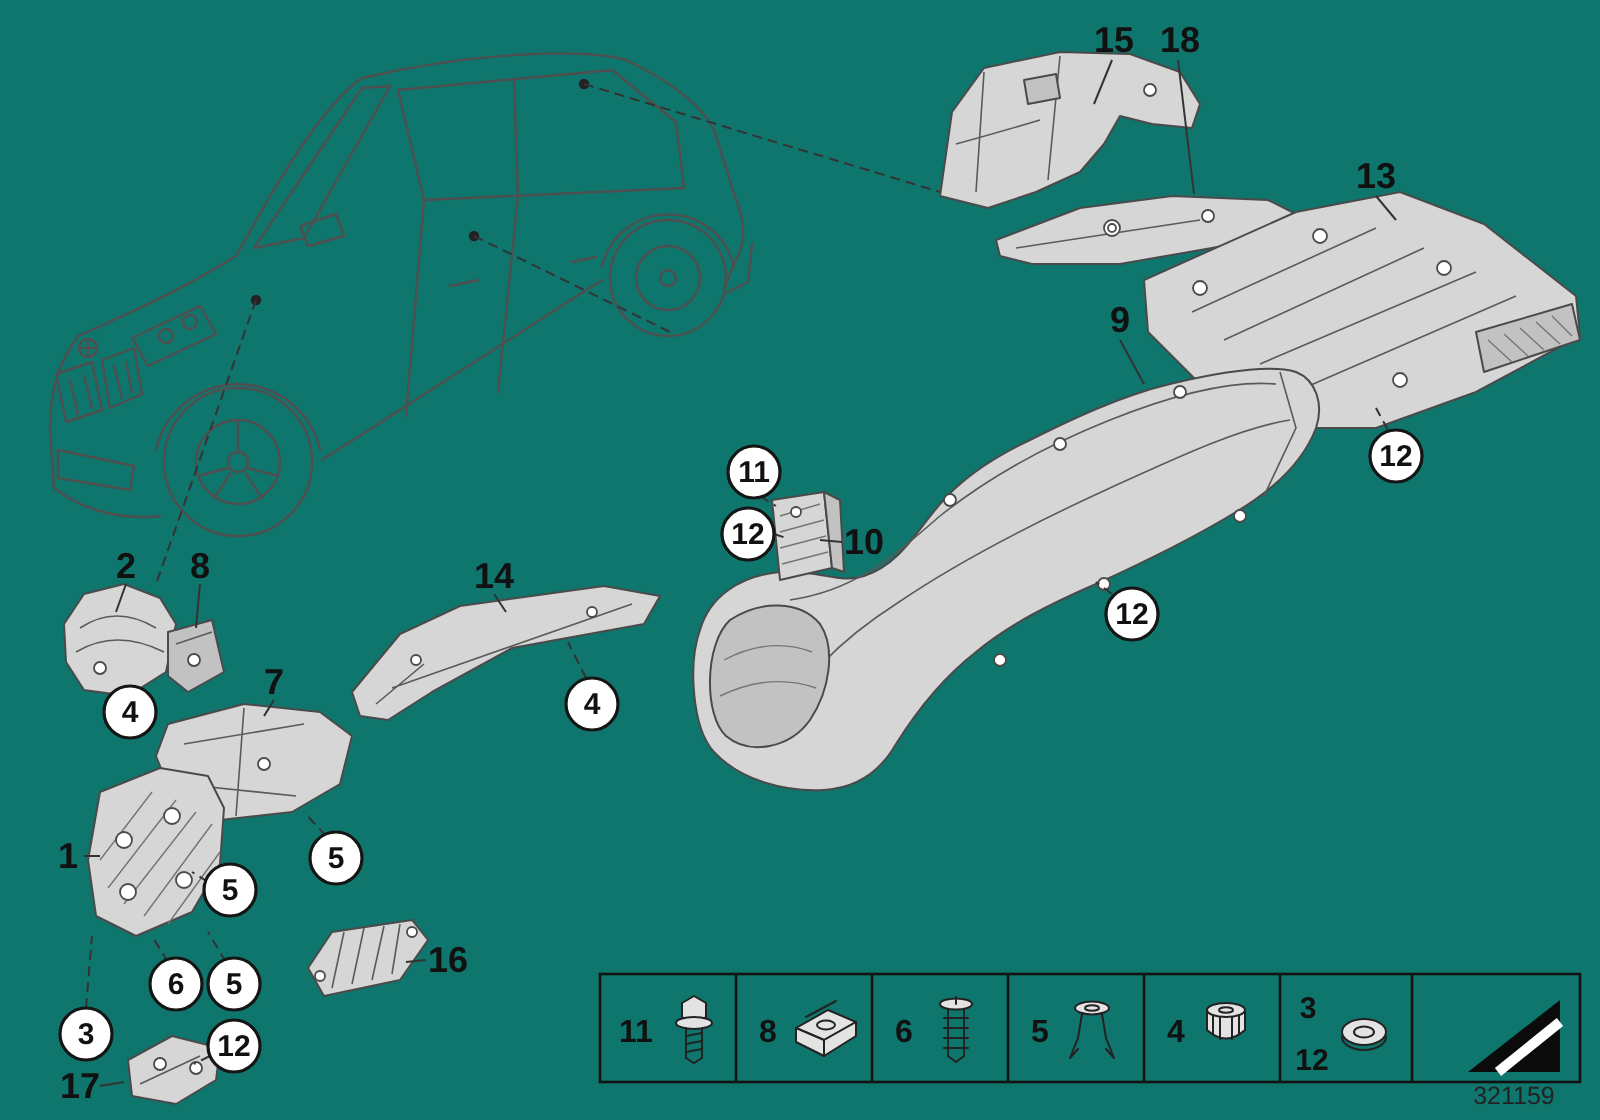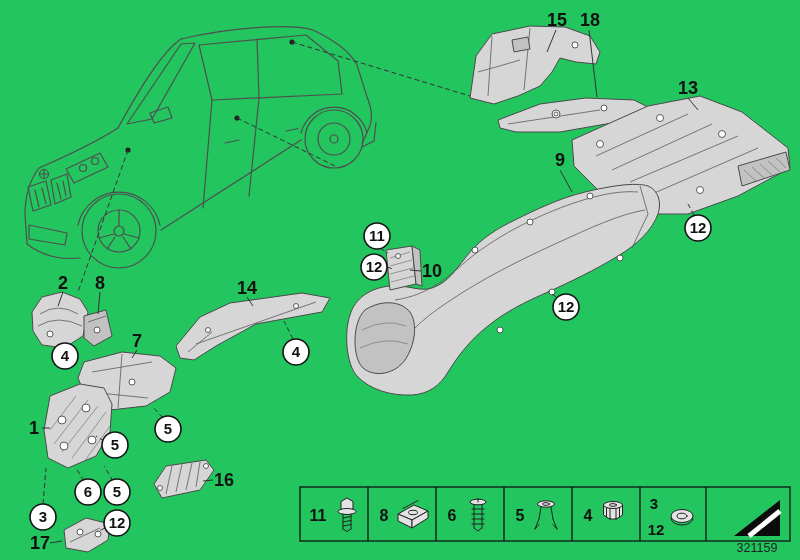--- a/index.html
+++ b/index.html
@@ -1,16 +1,16 @@
 <!DOCTYPE html>
 <html><head>
 <meta charset="utf-8">
 <style>
   html,body{margin:0;padding:0;background:#fff;}
-  .page{width:800px;height:560px;position:relative;background:#22c55e;overflow:hidden;}
+  .page{width:800px;height:560px;position:relative;background:#0f766e;overflow:hidden;}
   svg{display:block;}
   text{font-family:"Liberation Sans", sans-serif;}
   .num{font-weight:bold;font-size:18px;fill:#111;text-anchor:middle;}
   .cnum{font-weight:bold;font-size:15px;fill:#111;text-anchor:middle;}
   .legnum{font-weight:bold;font-size:16px;fill:#111;text-anchor:middle;}
   .legnum2{font-weight:bold;font-size:15px;fill:#111;text-anchor:middle;}
   .docnum{font-size:12.5px;fill:#222;text-anchor:middle;}
   .part{fill:#d6d6d6;stroke:#4a4a4a;stroke-width:1;stroke-linejoin:round;}
   .partd{fill:#c2c2c2;stroke:#4a4a4a;stroke-width:1;stroke-linejoin:round;}
   .pline{fill:none;stroke:#5a5a5a;stroke-width:.8;}

